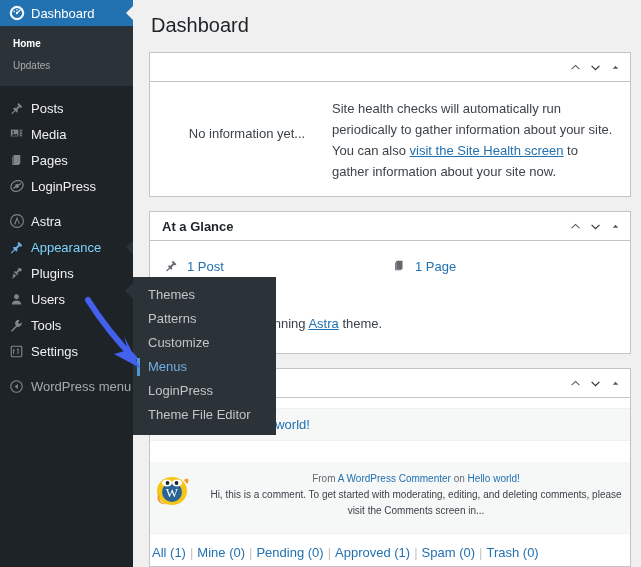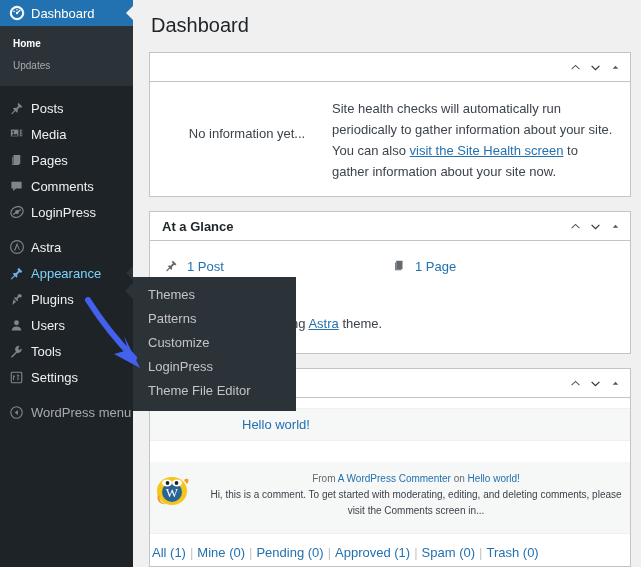--- a/index.html
+++ b/index.html
@@ -75,21 +75,21 @@
     cursor: pointer;
   }
   .submenu-inline .sub-item.cur { color: #fff; font-weight: bold; }
 
   .menu-gap { height: 9px; }
 
   
   #appearance-flyout {
     position: absolute;
     left: 133px; top: 277px;
-    width: 163px;
+    width: 143px;
     background: #2c3338;
     padding: 6px 0 8px 0;
     z-index: 40;
     font-size: 13px;
   }
   #appearance-flyout::before {
     content: "";
     position: absolute; left: -8px; top: 6px;
     border-style: solid;
     border-width: 8px 8px 8px 0;
@@ -271,28 +271,20 @@
     <div class="menu-top">
       <span class="mi">
         <svg width="15" height="15" viewBox="0 0 20 20" fill="#a7aaad">
             <rect x="6" y="2.6" width="9" height="12" rx="0.6"></rect>
             <path d="M4.4 5 v11 h9 v-1.2 H5.6 V5 Z"></path>
           </svg>
       </span>
       <span class="mlabel">Pages</span>
     </div>
 
-    <div class="menu-top">
-      <span class="mi">
-        <svg width="15" height="15" viewBox="0 0 20 20" fill="#a7aaad">
-            <path d="M3.2 3.6h13.6v9.1H9.2l-3.6 3.6v-3.6H3.2z"></path>
-          </svg>
-      </span>
-      <span class="mlabel">Comments</span>
-    </div>
 
     <div class="menu-top">
       <span class="mi">
         <svg width="16" height="16" viewBox="0 0 20 20">
             <ellipse cx="10" cy="10" rx="8" ry="6.4" fill="none" stroke="#a7aaad" stroke-width="1.5" transform="rotate(-28 10 10)"></ellipse>
             <path d="M5 13 L15 7" stroke="#a7aaad" stroke-width="1.5"></path>
             <circle cx="10" cy="10" r="2.4" fill="#a7aaad"></circle>
           </svg>
       </span>
       <span class="mlabel">LoginPress</span>
@@ -517,20 +509,21 @@
           <a>All (1)</a><span class="sep">|</span><a>Mine (0)</a><span class="sep">|</span><a>Pending (0)</a><span class="sep">|</span><a>Approved (1)</a><span class="sep">|</span><a>Spam (0)</a><span class="sep">|</span><a>Trash (0)</a>
         </div>
       </div>
     </div>
   </div>
 
   <div id="appearance-flyout">
     <div class="f-item">Themes</div>
     <div class="f-item">Patterns</div>
     <div class="f-item">Customize</div>
+    <div class="f-item cur">Menus</div>
     <div class="f-item">LoginPress</div>
     <div class="f-item">Theme File Editor</div>
   </div>
 
   <div id="arrow-annotation">
     <svg width="66" height="92" viewBox="0 0 66 92">
       <path d="M4 4 C18 26 34 46 50 62" stroke="#4361ee" stroke-width="6" fill="none" stroke-linecap="round"></path>
       <path d="M56 72 L30 58 L44 54 L40 40 Z" fill="#4361ee"></path>
     </svg>
   </div>

